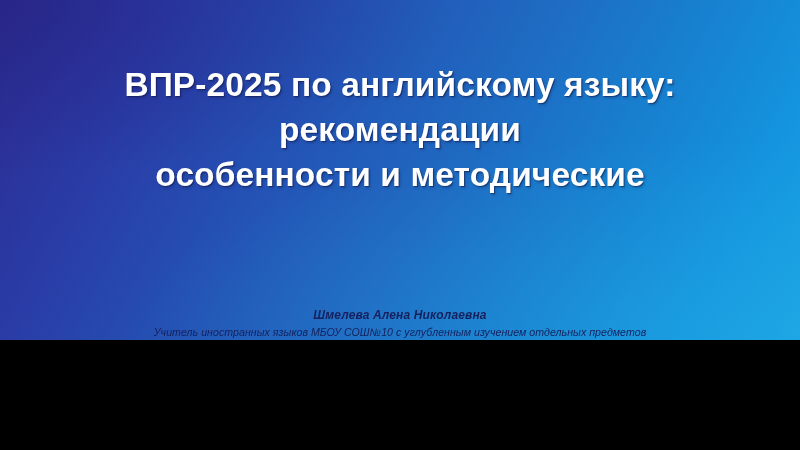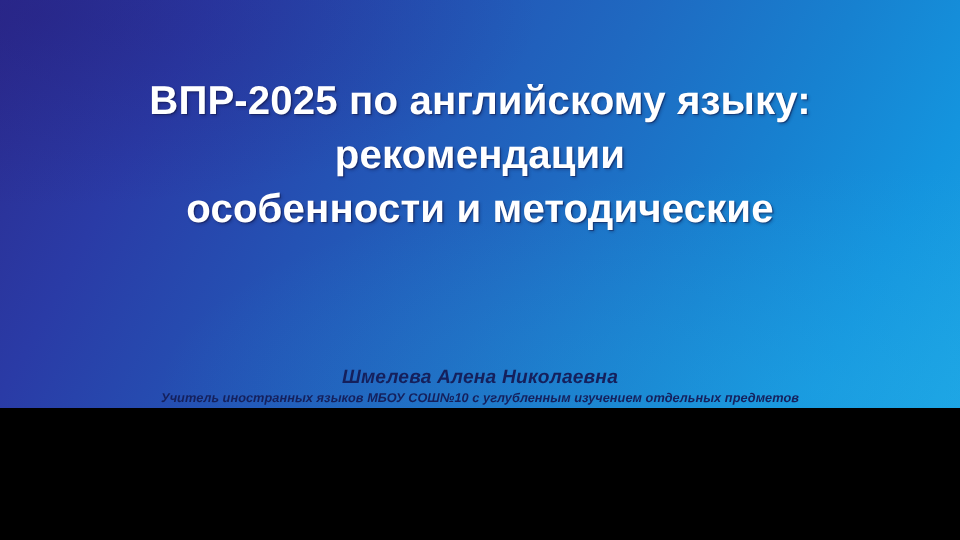--- a/index.html
+++ b/index.html
@@ -69,31 +69,31 @@
     position: absolute;
     left: 0;
     right: 0;
     top: 306px;
     z-index: 3;
     text-align: center;
   }
   .author-name {
     display: block;
     color: #15205c;
-    font-size: 16px;
+    font-size: 12px;
     font-weight: bold;
     font-style: italic;
     line-height: 18px;
     letter-spacing: 0.15px;
   }
   .author-role {
     display: block;
     color: #15205c;
     font-size: 10.6px;
-    font-weight: bold;
+    font-weight: normal;
     font-style: italic;
     line-height: 17px;
     letter-spacing: 0.05px;
     white-space: nowrap;
   }
 
   
   .place-block {
     position: absolute;
     left: 0;

